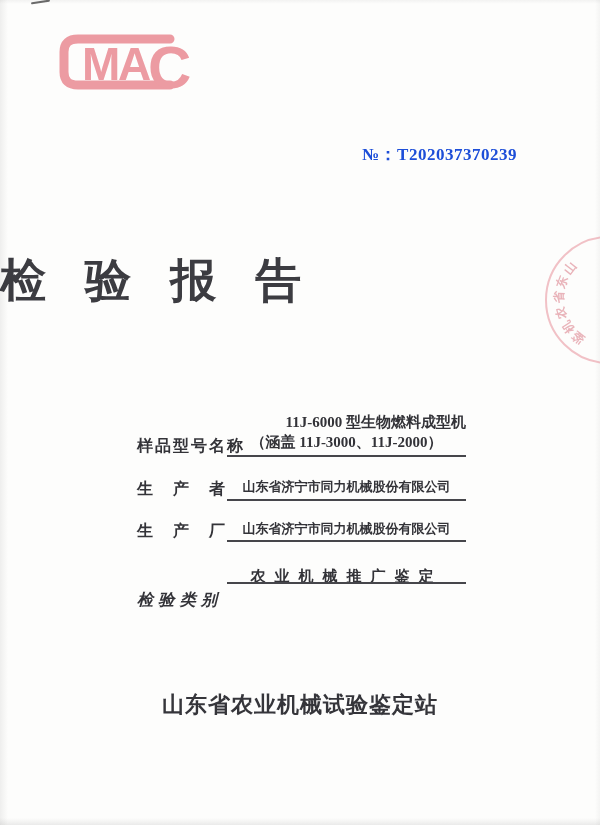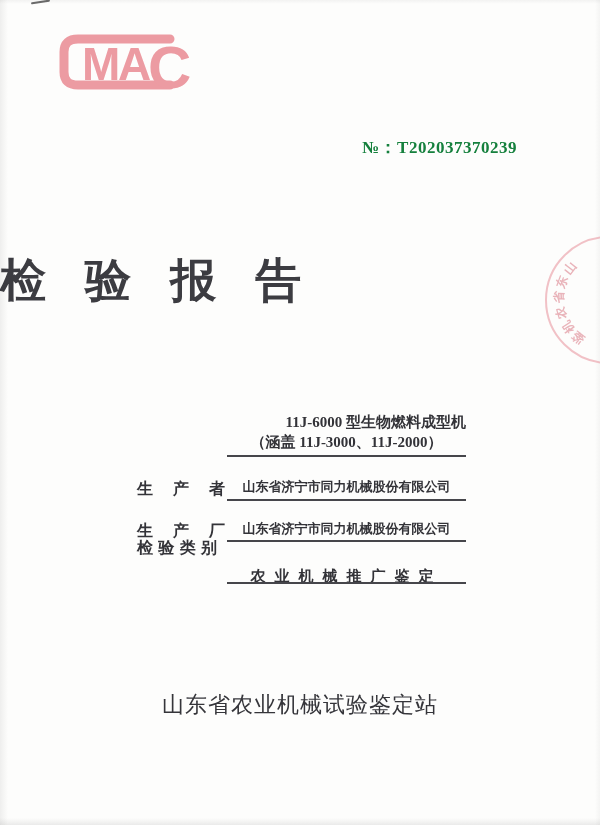--- a/index.html
+++ b/index.html
@@ -28,23 +28,23 @@
   .cma svg { display:block; opacity:0.82; }
   .cma-number {
     position:absolute; left:3px; top:73px;
     font-size:21px; letter-spacing:1px;
     color:#e9929b; opacity:0.9; white-space:nowrap;
     font-family:"Liberation Serif","DejaVu Serif",serif;
   }
 
   
   .report-no {
-    position:absolute; left:362px; top:136px;
+    position:absolute; left:362px; top:143px;
     font-size:17px; font-weight:600; letter-spacing:0.5px;
-    color:#15803d; white-space:nowrap;
+    color:#1d4ed8; white-space:nowrap;
   }
 
   
   .title-row { position:absolute; left:0; top:250px; width:100%; }
   .title-row span {
     font-size:46px; font-weight:700; color:#3c3c41;
     letter-spacing:0.85em; margin-right:-0.85em; white-space:nowrap;
   }
 
   
@@ -55,35 +55,35 @@
   }
   .field-line { position:absolute; left:227px; width:239px; height:1.5px; background:#46464b; }
   .field-value {
     position:absolute; left:227px; width:239px;
     text-align:center; font-size:13px; font-weight:700; color:#333338;
     line-height:1.35; white-space:nowrap;
   }
   .lbl-model   { top:436px; width:106px; }
   .lbl-producer{ top:479px; width:88px;  }
   .lbl-factory { top:521px; width:88px;  }
-  .lbl-type    { top:538px; width:80px;  }
+  .lbl-type    { top:590px; width:80px;font-style:italic;  }
   .line-model   { top:455px; }
   .line-producer{ top:499px; }
   .line-factory { top:540px; }
   .line-type    { top:582px; }
   .val-model-1 { top:412px; font-size:15px;text-align:right; }
   .val-model-2 { top:432px; font-size:15px; }
   .val-producer{ top:478px; }
   .val-factory { top:520px; }
   .val-type    { top:552px; font-size:15px; letter-spacing:0.6em; margin-right:-0.6em;margin-top:14px; }
 
   
   .footer-org {
     position:absolute; left:0; top:690px; width:100%;
-    text-align:center; font-size:22px; font-weight:400;
+    text-align:center; font-size:22px; font-weight:700;
     letter-spacing:1px; color:#35353a;
   }
 
   
   .side-seal-ring {
     position:absolute; left:545px; top:236px;
     width:128px; height:128px; border-radius:50%;
     border:2.5px solid rgba(228,128,140,0.48);
   }
   .side-seal-char {
@@ -120,20 +120,21 @@
   <div class="report-no">
     <span>№：</span><span>T202037370239</span>
   </div>
 
   <div class="title-row">
     <span>检验报告</span>
   </div>
 
   <div class="field-value val-model-1">11J-6000 型生物燃料成型机</div>
   <div class="field-value val-model-2">（涵盖 11J-3000、11J-2000）</div>
+  <div class="field-label lbl-model">样品型号名称</div>
   <div class="field-line line-model"></div>
 
   <div class="field-label lbl-producer">生产者</div>
   <div class="field-value val-producer">山东省济宁市同力机械股份有限公司</div>
   <div class="field-line line-producer"></div>
 
   <div class="field-label lbl-factory">生产厂</div>
   <div class="field-value val-factory">山东省济宁市同力机械股份有限公司</div>
   <div class="field-line line-factory"></div>
 

